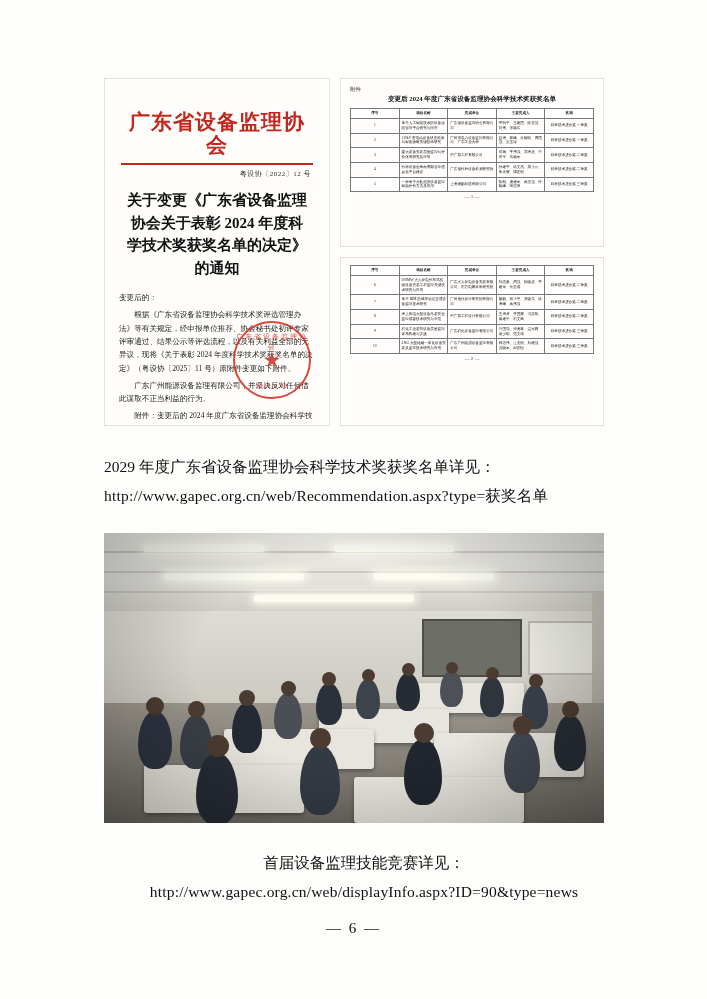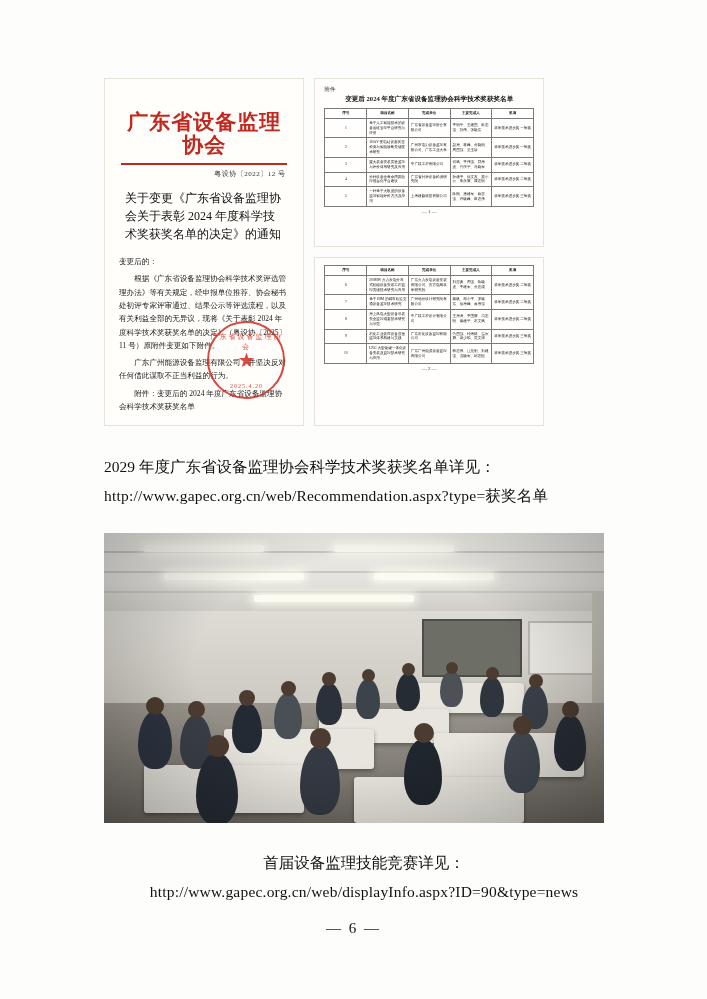--- a/index.html
+++ b/index.html
@@ -18,21 +18,21 @@
     position: absolute;
     inset: 0;
     background: #fdfdfb;
   }
 
   
   .figure-top {
     position: absolute;
     left: 104px;
     top: 78px;
-    width: 440px;
+    width: 500px;
     height: 348px;
     display: flex;
     gap: 10px;
   }
   .doc-left {
     width: 226px;
     height: 100%;
     background: #fffefb;
     border: 1px solid #e6e2d8;
     position: relative;
@@ -56,24 +56,25 @@
     margin: 6px 2px 4px 2px;
   }
   .doc-no {
     font-size: 7px;
     color: #333;
     text-align: right;
     margin: 2px 4px 10px 0;
     letter-spacing: .5px;
   }
   .doc-heading {
-    font-size: 12px;
+    font-size: 15px;
     line-height: 1.5;
+    text-align: center;
     color: #111;
-    font-weight: normal;
+    font-weight: bold;
     margin-bottom: 12px;
     padding: 0 6px;
   }
   .doc-p {
     font-size: 7.6px;
     line-height: 1.75;
     color: #1a1a1a;
     text-indent: 2em;
     margin: 0 0 4px 0;
   }

